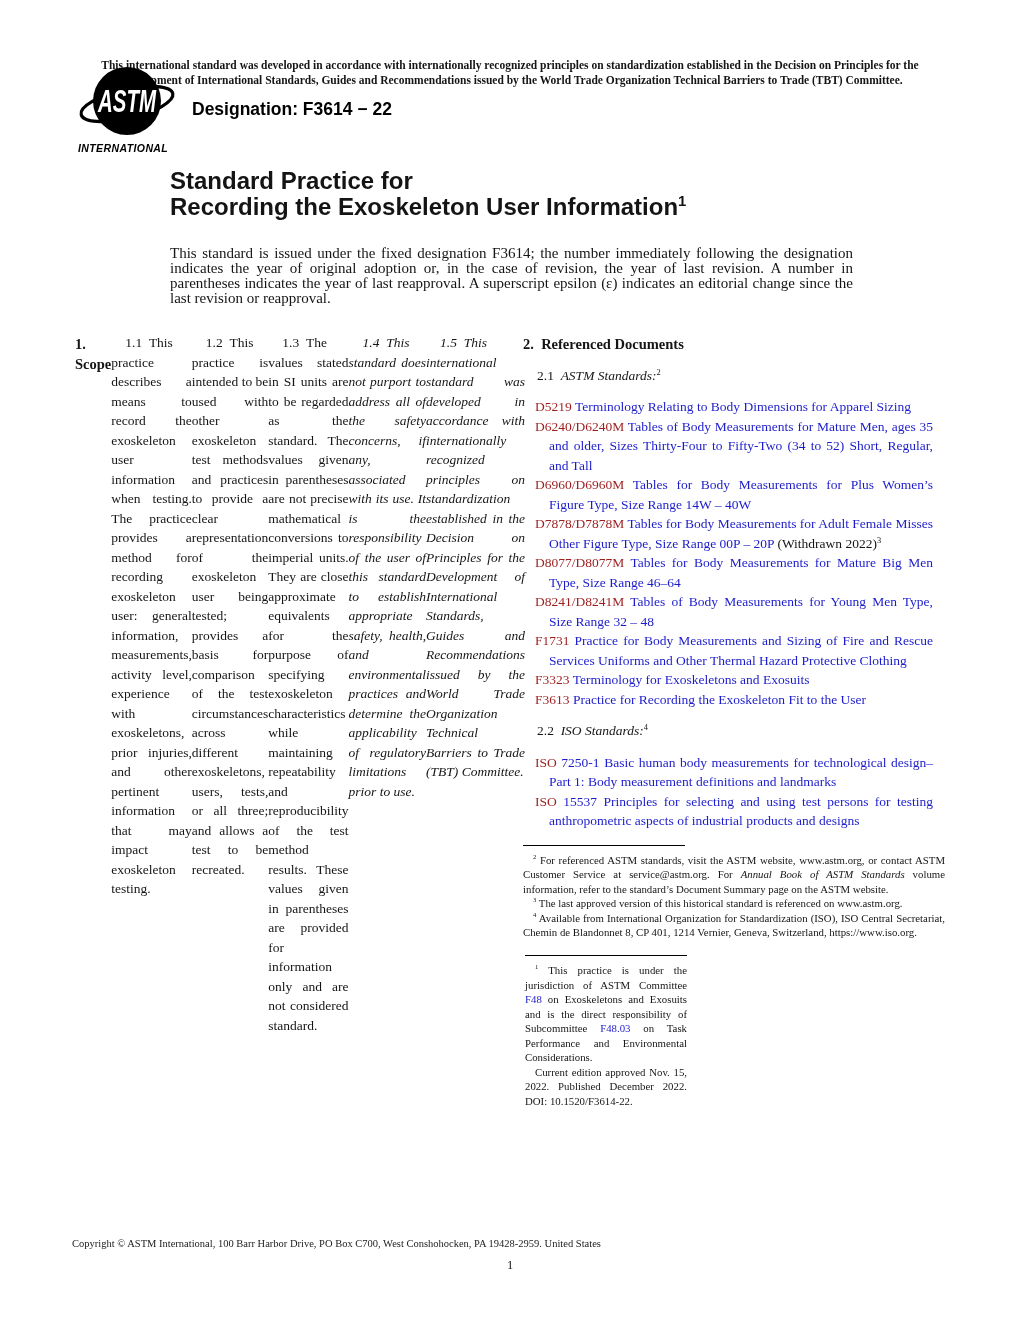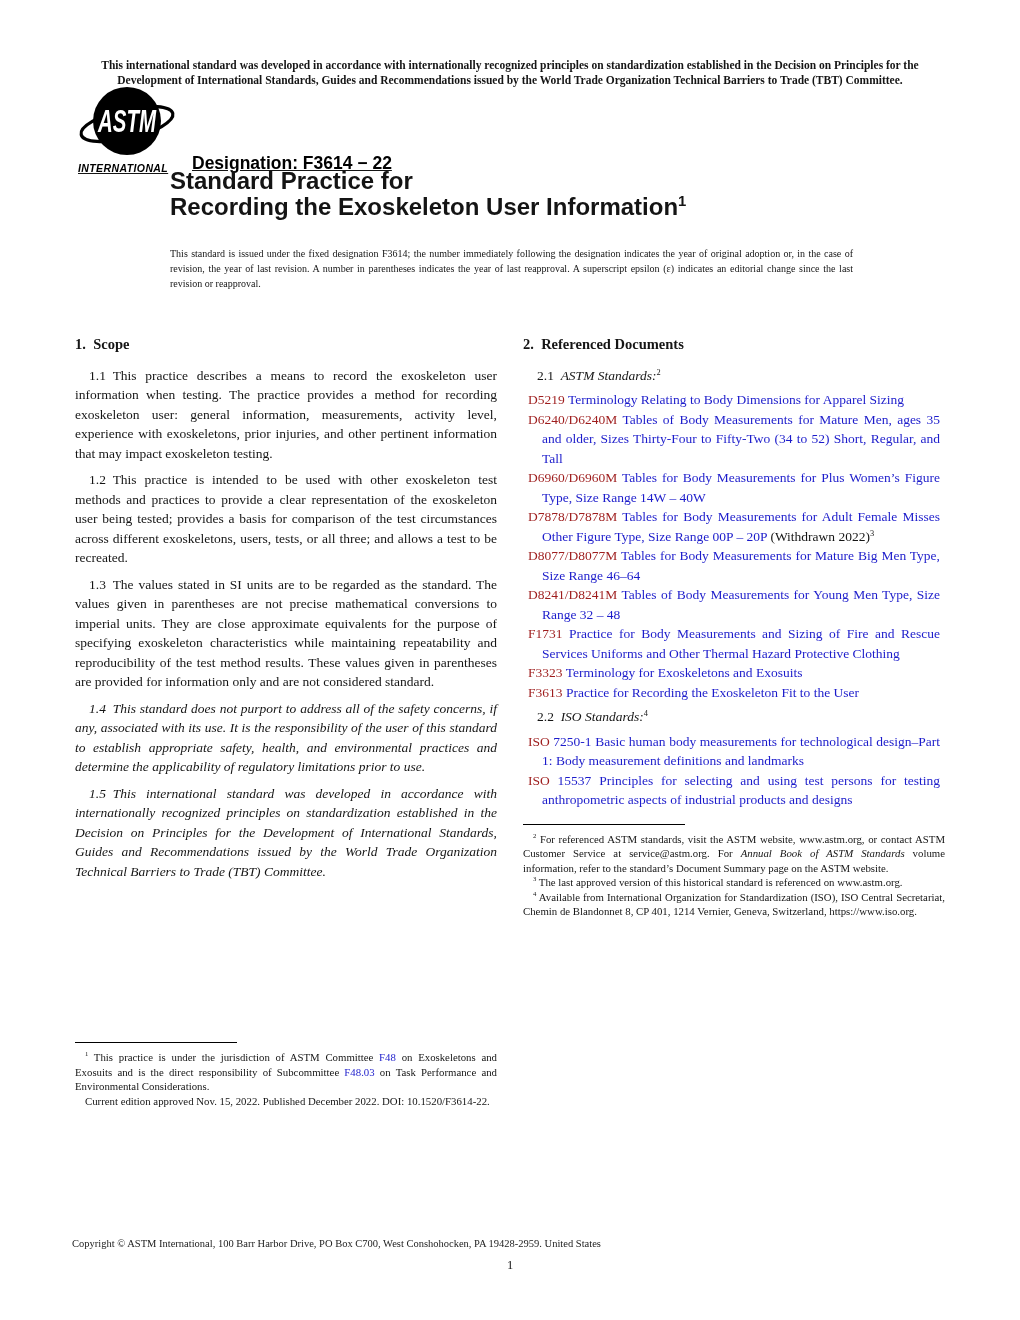--- a/index.html
+++ b/index.html
@@ -13,57 +13,57 @@
     color:var(--ink);font-family:"Liberation Serif","DejaVu Serif",serif;
     overflow:hidden;
   }
   sup{font-size:62%;line-height:0;}
 
   .disclaimer{
     position:absolute;top:22px;left:75px;width:870px;
     font-weight:bold;font-size:11.5px;line-height:15px;text-align:center;margin-top:36px;
   }
 
-  .header{position:absolute;top:84px;left:78px;display:flex;align-items:flex-end;text-decoration:underline;}
+  .header{position:absolute;top:64px;left:78px;display:flex;align-items:center;}
   .logo{width:100px;}
   .logo-sub{
     font-family:"Liberation Sans",sans-serif;font-weight:bold;font-style:italic;
     font-size:10.5px;letter-spacing:.4px;margin-top:-4px;color:#000;
   }
   .designation{
     font-family:"Liberation Sans",sans-serif;font-weight:bold;font-size:17.5px;
     margin:0 0 0 14px;color:#000;
   }
 
   .title-block{position:absolute;top:168px;left:170px;width:720px;}
   .title-block h1{
     font-family:"Liberation Sans",sans-serif;font-weight:bold;font-size:24px;
     line-height:26px;margin:0;color:#141414;
   }
 
   .issued{
     position:absolute;top:246px;left:170px;width:683px;
-    font-size:10px;line-height:15px;text-align:justify;
+    font-size:15px;line-height:15px;text-align:justify;
   }
 
   .columns{
     position:absolute;top:333px;left:75px;width:870px;
     display:flex;gap:26px;align-items:flex-start;
   }
   .col{width:422px;font-size:13.5px;line-height:19.5px;text-align:justify;}
-  .col-left{display:flex;flex-direction:column;min-height:775px;}
+  .col-left{display:flex;flex-direction:row;min-height:775px;}
   .sec-head{
     font-size:14.5px;font-weight:bold;margin:2px 0 11px 0;text-align:left;
   }
   .body-para{margin:0 0 7px 0;text-indent:14px;}
   .ital{font-style:italic;}
   .sub{margin:0;text-indent:14px;}
   .sub i{font-style:italic;}
 
-  ul.refs{list-style:none;margin:5px;padding:0;}
+  ul.refs{list-style:none;margin:12px;padding:0;}
   ul.refs li{padding-left:14px;text-indent:-14px;}
   a.ref-red{color:var(--link-red);text-decoration:none;}
   a.ref-blue{color:var(--link-blue);text-decoration:none;}
   .ref-suffix{color:var(--ink);}
 
   .footnote-block{text-align:left;}
   .fnb-left{margin-top:auto;}
   .fnb-right{margin-top:14px;}
   .fn-rule{width:162px;border:none;border-top:1.2px solid #000;margin:0 0 7px 0;}
   .fn{font-size:10.8px;line-height:14.5px;text-align:justify;margin:0;text-indent:10px;}

